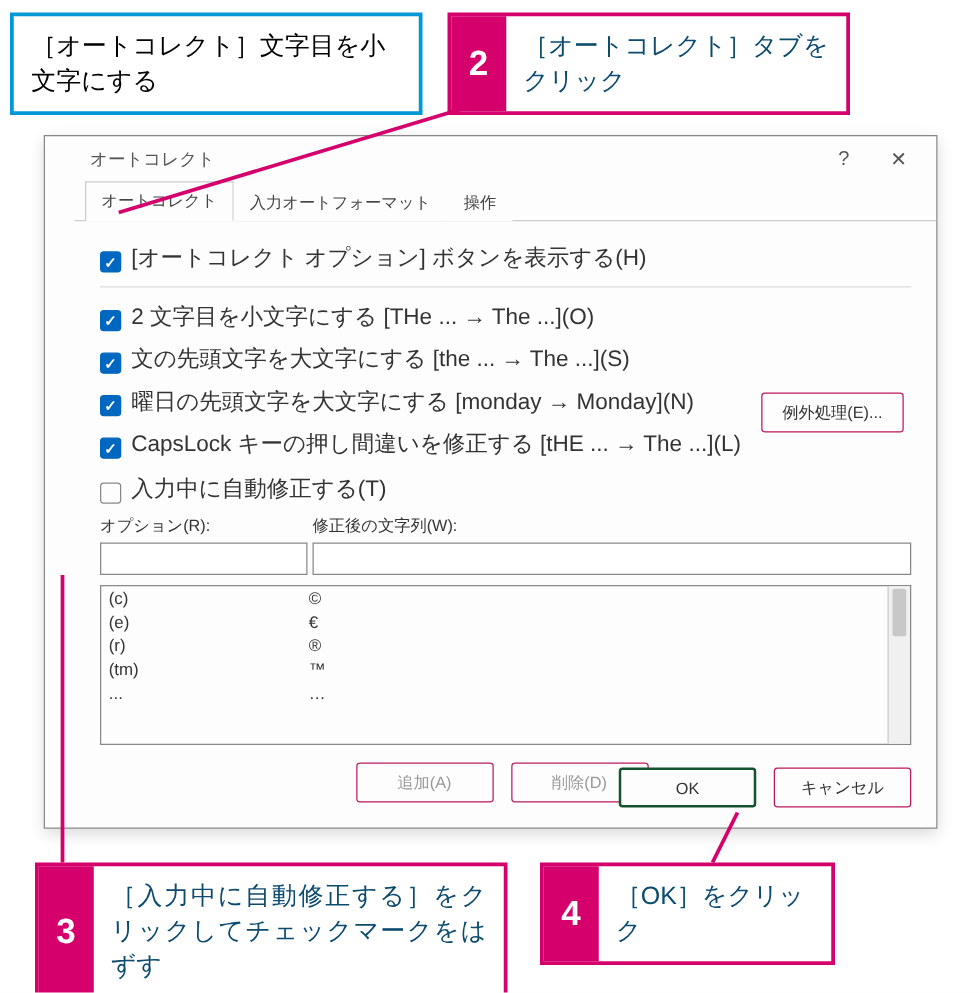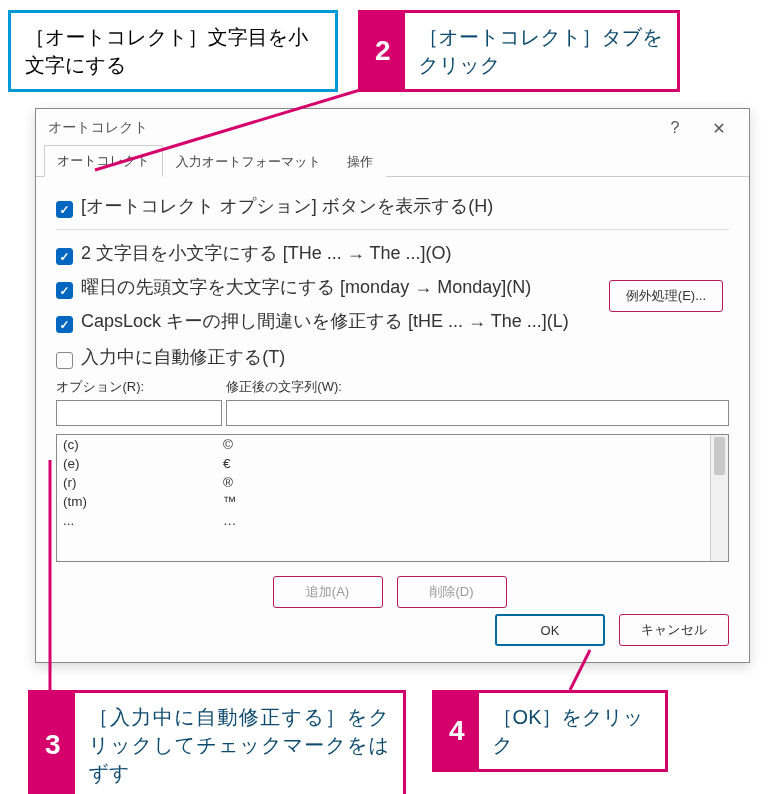--- a/index.html
+++ b/index.html
@@ -45,20 +45,21 @@
     position: absolute;
     left: 35px;
     top: 108px;
     width: 715px;
     height: 555px;
     border: 1px solid #888;
     background: #fdfdfd;
     box-shadow: 0 4px 12px rgba(0,0,0,0.15);
     font-size: 14px;
     color: #333;
+    padding-left: 24px;
   }
   .titlebar {
     display: flex;
     align-items: center;
     height: 38px;
     padding: 0 8px 0 12px;
   }
   .titlebar-title { flex: 1; color: #555; font-size: 14px; }
   .titlebar-btn {
     width: 44px;
@@ -125,21 +126,21 @@
     background: #fdfdfd;
     padding: 6px 16px;
     font-size: 13px;
     color: #333;
     border-radius: 3px;
     display: inline-flex;
     align-items: center;
     justify-content: center;
   }
   .btn.disabled { color: #999; }
-  .btn.primary { border: 2px solid #0369a1; padding: 5px 28px; }
+  .btn.primary { border: 2px solid #14532d; padding: 5px 28px; }
   .exceptions-row {
     display: flex;
     justify-content: flex-end;
     margin-top: -58px;
     margin-bottom: 28px;
     padding-right: 6px;
   }
   .labels-row {
     display: flex;
     font-size: 13px;
@@ -241,20 +242,24 @@
     </div>
 
     <hr class="hr">
 
     <div class="chk-row">
       <div class="chk checked"></div>
       <span>2 文字目を小文字にする [THe ... → The ...](O)</span>
     </div>
     <div class="chk-row">
       <div class="chk checked"></div>
+      <span>文の先頭文字を大文字にする [the ... → The ...](S)</span>
+    </div>
+    <div class="chk-row">
+      <div class="chk checked"></div>
       <span>曜日の先頭文字を大文字にする [monday → Monday](N)</span>
     </div>
     <div class="chk-row">
       <div class="chk checked"></div>
       <span>CapsLock キーの押し間違いを修正する [tHE ... → The ...](L)</span>
     </div>
 
     <div class="exceptions-row">
       <div class="btn">例外処理(E)...</div>
     </div>

